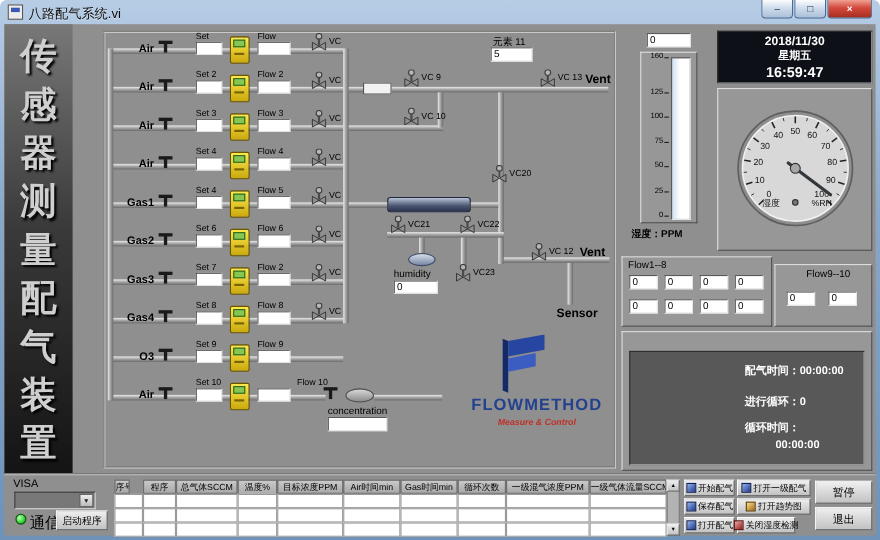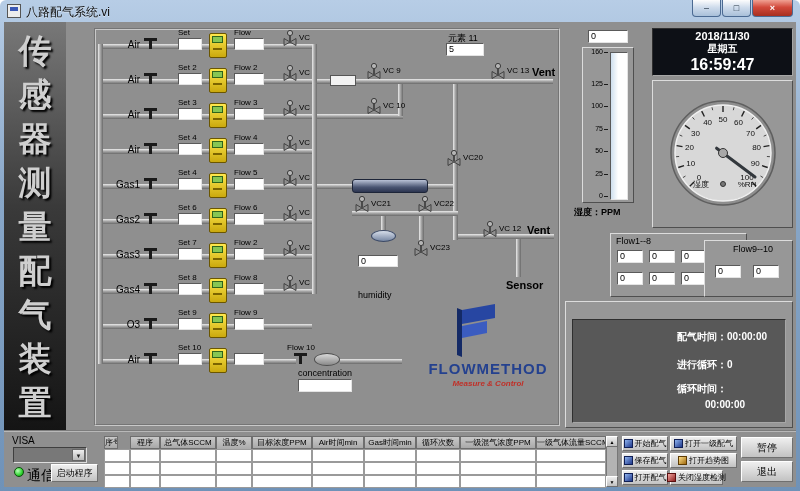--- a/index.html
+++ b/index.html
@@ -18,21 +18,21 @@
           font-size:9px;color:#1a2a3a;text-align:center;line-height:16px;margin-left:1px;cursor:pointer;}
   .tb-close{width:41px;background:linear-gradient(180deg,#f0a193,#d2493b 45%,#a72e1f);color:#fff;font-weight:bold;}
   #client{position:absolute;left:4px;top:22px;width:792px;height:465px;background:#8f8f8f;}
   #sidebar{position:absolute;left:4px;top:22px;width:62px;height:409px;background:linear-gradient(180deg,#787878,#3a3a3a 45%,#141414);}
   #sidebar-chars{display:flex;flex-direction:column;align-items:center;justify-content:center;height:100%;}
   .sb-char{font-size:33px;line-height:44px;font-weight:bold;color:#cfcfcf;text-shadow:2px 2px 2px #000;}
   .pipeH{background:linear-gradient(180deg,#ececec,#a8a8a8 45%,#6a6a6a);}
   .pipeV{background:linear-gradient(90deg,#ececec,#a8a8a8 45%,#6a6a6a);}
   .lbl8{font-size:8px;color:#000;white-space:nowrap;}
   .lbl9{font-size:9px;color:#000;white-space:nowrap;}
-  .bold10{font-size:10px;font-weight:normal;color:#000;white-space:nowrap;}
+  .bold10{font-size:10px;font-weight:bold;color:#000;white-space:nowrap;}
   .bold11{font-size:11px;font-weight:bold;color:#000;white-space:nowrap;}
   .sunkenW{background:#fff;border:1px solid;border-color:#5a5a5a #e4e4e4 #e4e4e4 #5a5a5a;font-size:9px;line-height:10px;padding:0 2px;color:#000;overflow:hidden;}
   .frame{border:1px solid;border-color:#dcdcdc #4f4f4f #4f4f4f #dcdcdc;background:#979797;}
   .sunkenDark{background:#585858;border:1px solid;border-color:#2f2f2f #a6a6a6 #a6a6a6 #2f2f2f;}
   .btn{display:flex;align-items:center;justify-content:center;gap:2px;background:linear-gradient(180deg,#efefef,#c2c2c2);
        border:1px solid #6f6f6f;border-top-color:#fff;border-left-color:#fff;font-size:8px;color:#000;cursor:pointer;white-space:nowrap;}
   .btn-lg{font-size:10px;}
   .bicon{width:9px;height:9px;flex:0 0 9px;}
   .icon-blue{background:linear-gradient(135deg,#8fb4f0,#20398c);border:1px solid #101f55;}
   .icon-gold{background:linear-gradient(135deg,#ffe08a,#a06a10);border:1px solid #5e3c05;}
@@ -91,21 +91,21 @@
       <div class="abs" style="left: 21px; top: 125.5px; width: 4px; height: 1px; background: rgb(26, 26, 26);"></div>
       <div class="abs" style="left: 0px; top: 144px; width: 20px; text-align: right; font-size: 7px; color: rgb(0, 0, 0);">0</div>
       <div class="abs" style="left: 21px; top: 148px; width: 4px; height: 1px; background: rgb(26, 26, 26);"></div>
       <div class="abs sunkenW" style="left: 27px; top: 4px; width: 18px; height: 148px; background: linear-gradient(90deg, rgb(207, 224, 239), rgb(255, 255, 255) 45%);"></div>
     </div>
   <div class="abs lbl9" style="left:574px;top:206px;font-weight:bold;">湿度：PPM</div>
 
   <div class="abs sunkenDark" id="datetime" style="left:652px;top:28px;width:141px;height:48px;background:#0d1016;display:flex;flex-direction:column;justify-content:center;">
     <div class="dt-line" style="font-size:11px;">2018/11/30</div>
     <div class="dt-line" style="font-size:10px;">星期五</div>
-    <div class="dt-line" style="font-size:16px;">16:59:47</div>
+    <div class="dt-line" style="font-size:13px;">16:59:47</div>
   </div>
 
   <div class="abs frame" style="left:652px;top:80px;width:141px;height:148px;">
     <div id="dial-holder" style="position:absolute;left:2px;top:2px;"><svg width="136" height="142" viewBox="0 0 136 142" font-family="Liberation Sans, sans-serif">
           <circle cx="68" cy="70" r="52" fill="#8e8e8e" stroke="#5f5f5f" stroke-width="1.5"></circle>
           <circle cx="68" cy="70" r="48" fill="#d8d8d8" stroke="#f0f0f0" stroke-width="1.5"></circle>
           <line x1="39.0" y1="99.0" x2="34.8" y2="103.2" stroke="#222" stroke-width="1.4"></line>
           <line x1="30.5" y1="93.0" x2="27.9" y2="94.6" stroke="#222" stroke-width="0.8"></line>
           <line x1="29.0" y1="82.7" x2="23.3" y2="84.5" stroke="#222" stroke-width="1.4"></line>
           <line x1="24.1" y1="73.5" x2="21.1" y2="73.7" stroke="#222" stroke-width="0.8"></line>
@@ -138,21 +138,21 @@
           <text x="100.3" y="83.0" text-anchor="middle" font-size="8" fill="#111">90</text>
           <text x="92.0" y="96.5" text-anchor="middle" font-size="8" fill="#111">100</text>
           <line x1="61.6" y1="65.2" x2="100.0" y2="94.0" stroke="#33383d" stroke-width="3" stroke-linecap="round"></line>
           <circle cx="68" cy="70" r="4.5" fill="#a8a8a8" stroke="#333"></circle>
           <circle cx="68" cy="101" r="2.5" fill="#777" stroke="#333"></circle>
           <text x="46" y="104" text-anchor="middle" font-size="8" fill="#111">湿度</text>
           <text x="92" y="104" text-anchor="middle" font-size="8" fill="#111">%RH</text>
         </svg></div>
   </div>
 
-  <div class="abs frame" id="flow18-frame" style="left:565px;top:233px;width:137px;height:64px;margin-left:45px;">
+  <div class="abs frame" id="flow18-frame" style="left:565px;top:233px;width:137px;height:64px;">
     <span class="abs lbl9" style="left:5px;top:2px;">Flow1--8</span>
   <div class="abs sunkenW" style="left: 6px; top: 16px; width: 26px; height: 13px;">0</div>
       <div class="abs sunkenW" style="left: 38px; top: 16px; width: 26px; height: 13px;">0</div>
       <div class="abs sunkenW" style="left: 70px; top: 16px; width: 26px; height: 13px;">0</div>
       <div class="abs sunkenW" style="left: 102px; top: 16px; width: 26px; height: 13px;">0</div>
       <div class="abs sunkenW" style="left: 6px; top: 38px; width: 26px; height: 13px;">0</div>
       <div class="abs sunkenW" style="left: 38px; top: 38px; width: 26px; height: 13px;">0</div>
       <div class="abs sunkenW" style="left: 70px; top: 38px; width: 26px; height: 13px;">0</div>
       <div class="abs sunkenW" style="left: 102px; top: 38px; width: 26px; height: 13px;">0</div>
     </div>
@@ -386,21 +386,21 @@
     <div class="abs bold10" style="left: 100px; top: 354px; width: 40px; text-align: right;">Air</div>
     <div class="abs" style="left: 144px; top: 350px; width: 13px; height: 12px;"><svg width="13" height="12">
         <rect x="0" y="1" width="13" height="3" fill="#1a1a1a"></rect>
         <rect x="5" y="3" width="3" height="9" fill="#1a1a1a"></rect>
       </svg></div>
     <div class="abs lbl8" style="left: 178px; top: 343px;">Set 10</div>
     <div class="abs sunkenW" style="left: 178px; top: 353px; width: 24px; height: 12px;"></div>
     <div class="abs" style="left: 209px; top: 348px; width: 18px; height: 25px; background: linear-gradient(rgb(255, 232, 77), rgb(202, 169, 14)); border: 1px solid rgb(107, 86, 0); border-radius: 2px;"></div>
     <div class="abs" style="left: 212px; top: 351px; width: 11px; height: 7px; background: rgb(134, 198, 83); border: 1px solid rgb(47, 100, 27);"></div>
     <div class="abs" style="left: 213px; top: 363px; width: 9px; height: 2px; background: rgb(122, 100, 0);"></div>
-    <div class="abs lbl8" style="left: 251px; top: 343px; padding-left: 36px;">Flow 10</div>
+    <div class="abs lbl8" style="left: 234px; top: 343px; padding-left: 36px;">Flow 10</div>
     <div class="abs sunkenW" style="left: 234px; top: 353px; width: 30px; height: 12px;"></div>
     <div class="abs pipeV" style="left: 98px; top: 44px; width: 5px; height: 320px;"></div>
     <div class="abs pipeV" style="left: 312px; top: 44px; width: 5px; height: 250px;"></div>
     <div class="abs pipeH" style="left: 317px; top: 79px; width: 236px; height: 5px;"></div>
     <div class="abs" style="left: 330px; top: 75px; width: 26px; height: 11px; background: rgb(242, 242, 242); border: 1px solid rgb(85, 85, 85);"></div>
     <div class="abs" style="left: 366px; top: 63px; width: 16px; height: 17px;"><svg width="16" height="17" viewBox="0 0 16 17">
         <line x1="8" y1="3" x2="8" y2="11" stroke="#4a4a4a" stroke-width="2"></line>
         <circle cx="8" cy="3" r="2.6" fill="#b5b5b5" stroke="#3c3c3c"></circle>
         <path d="M2 8.5 L8 12 L2 15.5 Z" fill="#8f8f8f" stroke="#2e2e2e" stroke-width="0.8"></path>
         <path d="M14 8.5 L8 12 L14 15.5 Z" fill="#8f8f8f" stroke="#2e2e2e" stroke-width="0.8"></path>
@@ -444,21 +444,21 @@
     <div class="abs lbl8" style="left: 371px; top: 199px;">VC21</div>
     <div class="abs" style="left: 417px; top: 196px; width: 16px; height: 17px;"><svg width="16" height="17" viewBox="0 0 16 17">
         <line x1="8" y1="3" x2="8" y2="11" stroke="#4a4a4a" stroke-width="2"></line>
         <circle cx="8" cy="3" r="2.6" fill="#b5b5b5" stroke="#3c3c3c"></circle>
         <path d="M2 8.5 L8 12 L2 15.5 Z" fill="#8f8f8f" stroke="#2e2e2e" stroke-width="0.8"></path>
         <path d="M14 8.5 L8 12 L14 15.5 Z" fill="#8f8f8f" stroke="#2e2e2e" stroke-width="0.8"></path>
       </svg></div>
     <div class="abs lbl8" style="left: 434px; top: 199px;">VC22</div>
     <div class="abs pipeV" style="left: 381px; top: 216px; width: 5px; height: 14px;"></div>
     <div class="abs" style="left: 371px; top: 230px; width: 25px; height: 12px; border-radius: 50%; background: linear-gradient(rgb(214, 221, 233), rgb(119, 135, 163)); border: 1px solid rgb(60, 74, 102);"></div>
-    <div class="abs lbl9" style="left: 358px; top: 244px; margin-top: 46px;">humidity</div>
+    <div class="abs lbl9" style="left: 358px; top: 244px;">humidity</div>
     <div class="abs sunkenW" style="left: 358px; top: 255px; width: 40px; height: 12px;">0</div>
     <div class="abs pipeV" style="left: 419px; top: 216px; width: 5px; height: 30px;"></div>
     <div class="abs" style="left: 413px; top: 240px; width: 16px; height: 17px;"><svg width="16" height="17" viewBox="0 0 16 17">
         <line x1="8" y1="3" x2="8" y2="11" stroke="#4a4a4a" stroke-width="2"></line>
         <circle cx="8" cy="3" r="2.6" fill="#b5b5b5" stroke="#3c3c3c"></circle>
         <path d="M2 8.5 L8 12 L2 15.5 Z" fill="#8f8f8f" stroke="#2e2e2e" stroke-width="0.8"></path>
         <path d="M14 8.5 L8 12 L14 15.5 Z" fill="#8f8f8f" stroke="#2e2e2e" stroke-width="0.8"></path>
       </svg></div>
     <div class="abs lbl8" style="left: 430px; top: 243px;">VC23</div>
     <div class="abs pipeH" style="left: 458px; top: 234px; width: 96px; height: 5px;"></div>

